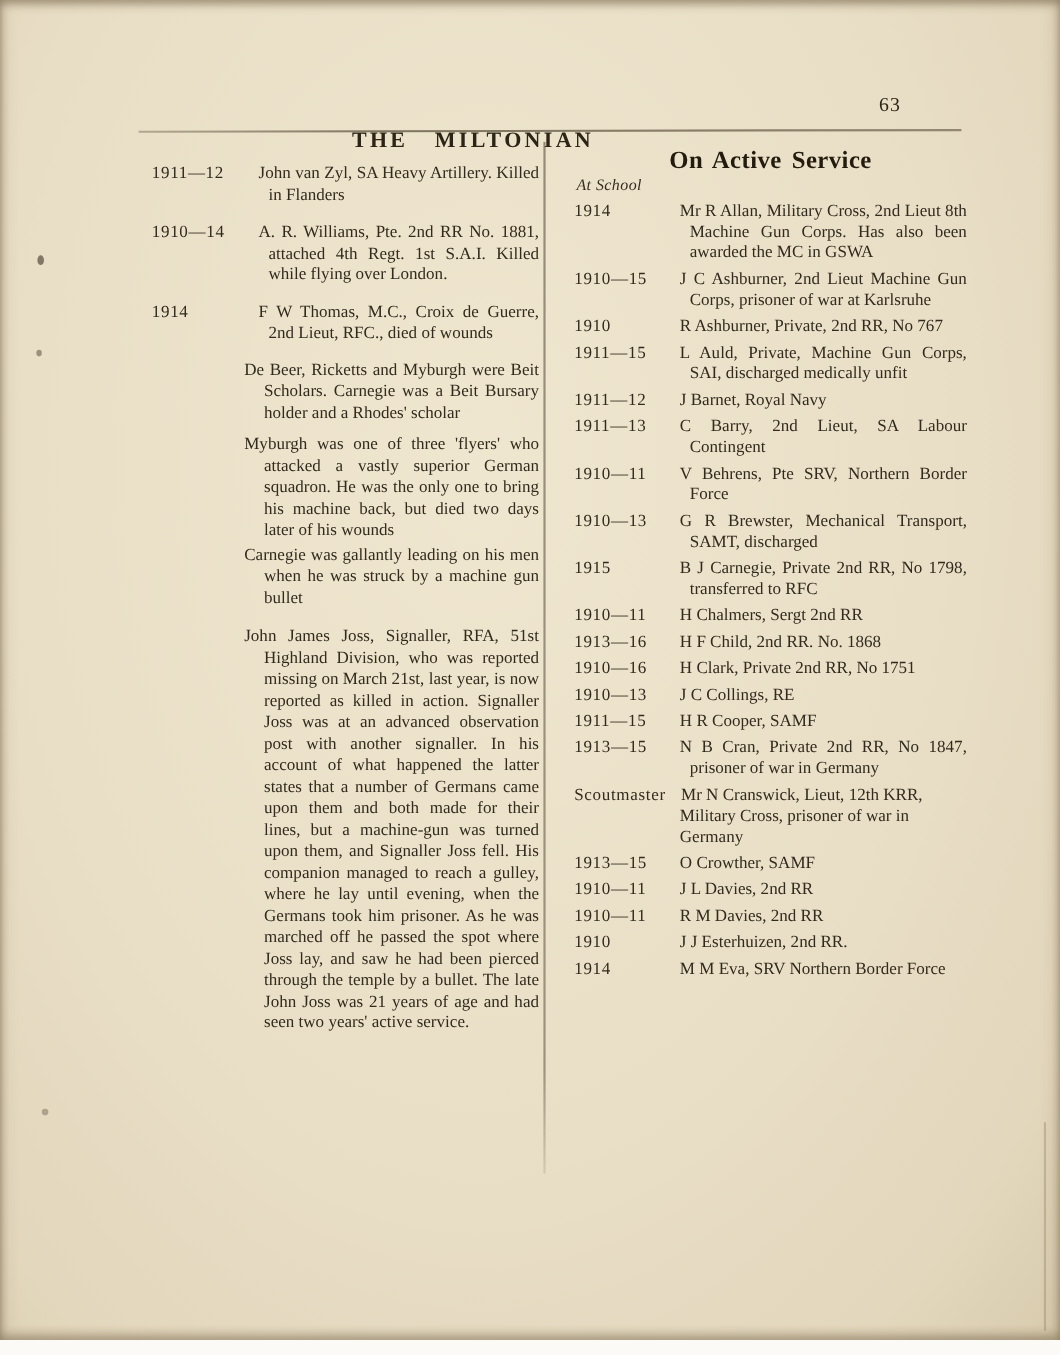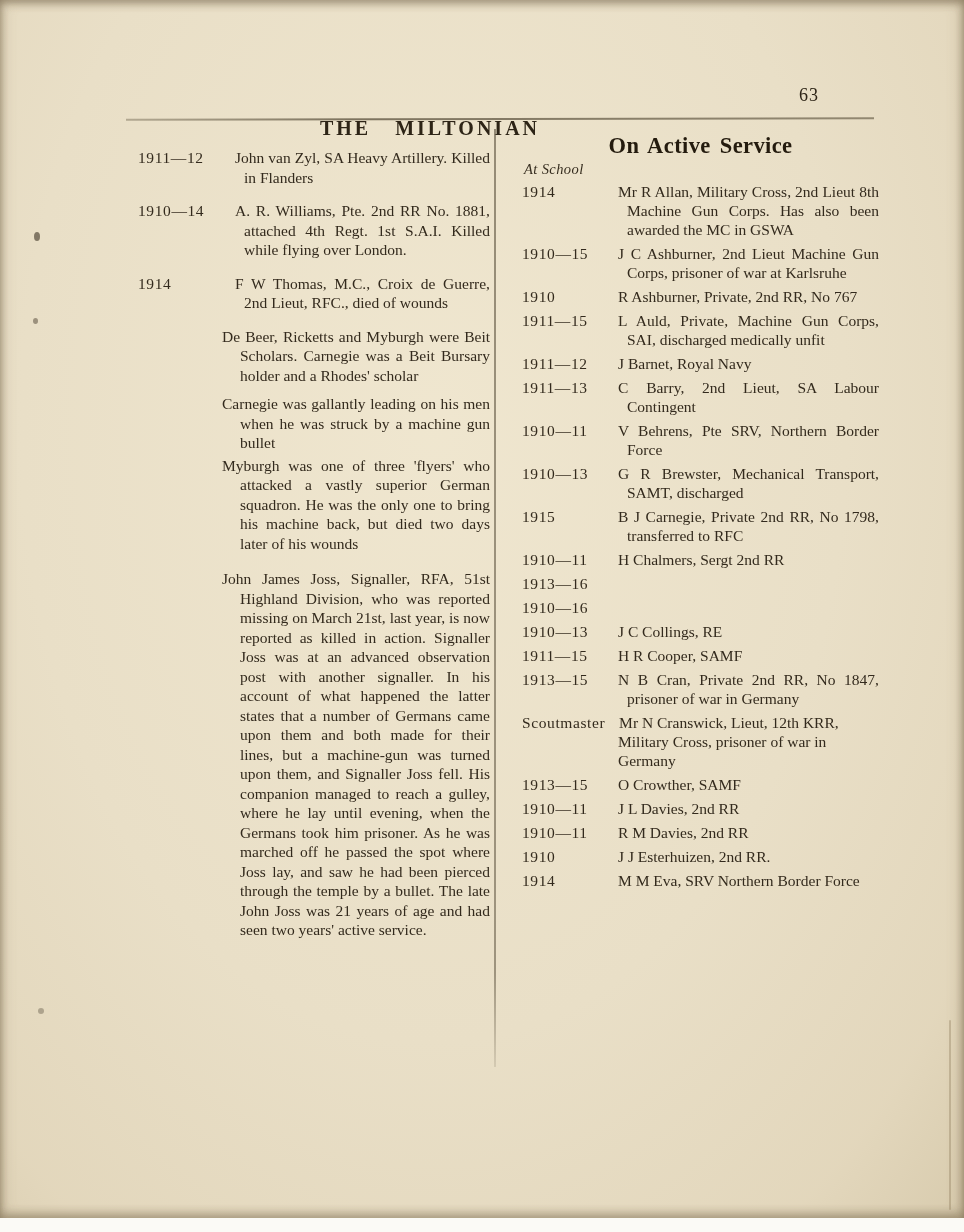--- a/index.html
+++ b/index.html
@@ -105,22 +105,22 @@
     <span class="year">1910—14</span>
     <span class="text">A. R. Williams, Pte. 2nd RR No. 1881, attached 4th Regt. 1st S.A.I. Killed while flying over London.</span>
   </div>
         <div class="row">
     <span class="year">1914</span>
     <span class="text">F W Thomas, M.C., Croix de Guerre, 2nd Lieut, RFC., died of wounds</span>
   </div>
       </div>
     <div class="paragraphs">
         <p>De Beer, Ricketts and Myburgh were Beit Scholars. Carnegie was a Beit Bursary holder and a Rhodes' scholar</p>
+        <p>Myburgh was one of three 'flyers' who attacked a vastly superior German squadron. He was the only one to bring his machine back, but died two days later of his wounds</p>
         <p>Carnegie was gallantly leading on his men when he was struck by a machine gun bullet</p>
-        <p>Myburgh was one of three 'flyers' who attacked a vastly superior German squadron. He was the only one to bring his machine back, but died two days later of his wounds</p>
         <p>John James Joss, Signaller, RFA, 51st Highland Division, who was reported missing on March 21st, last year, is now reported as killed in action. Signaller Joss was at an advanced observation post with another signaller. In his account of what happened the latter states that a number of Germans came upon them and both made for their lines, but a machine-gun was turned upon them, and Signaller Joss fell. His companion managed to reach a gulley, where he lay until evening, when the Germans took him prisoner. As he was marched off he passed the spot where Joss lay, and saw he had been pierced through the temple by a bullet. The late John Joss was 21 years of age and had seen two years' active service.</p>
       </div>
   </div>
 
   <div class="col col-right">
     <h2 class="rc-heading">On Active Service</h2>
     <div class="rc-subheading">At School</div>
     <div>
         <div class="row">
     <span class="year">1914</span>
@@ -157,23 +157,25 @@
         <div class="row">
     <span class="year">1915</span>
     <span class="text">B J Carnegie, Private 2nd RR, No 1798, transferred to RFC</span>
   </div>
         <div class="row">
     <span class="year">1910—11</span>
     <span class="text">H Chalmers, Sergt 2nd RR</span>
   </div>
         <div class="row">
     <span class="year">1913—16</span>
+    <span class="text">H F Child, 2nd RR.  No. 1868</span>
   </div>
         <div class="row">
     <span class="year">1910—16</span>
+    <span class="text">H Clark, Private 2nd RR, No 1751</span>
   </div>
         <div class="row">
     <span class="year">1910—13</span>
     <span class="text">J C Collings, RE</span>
   </div>
         <div class="row">
     <span class="year">1911—15</span>
     <span class="text">H R Cooper, SAMF</span>
   </div>
         <div class="row">

